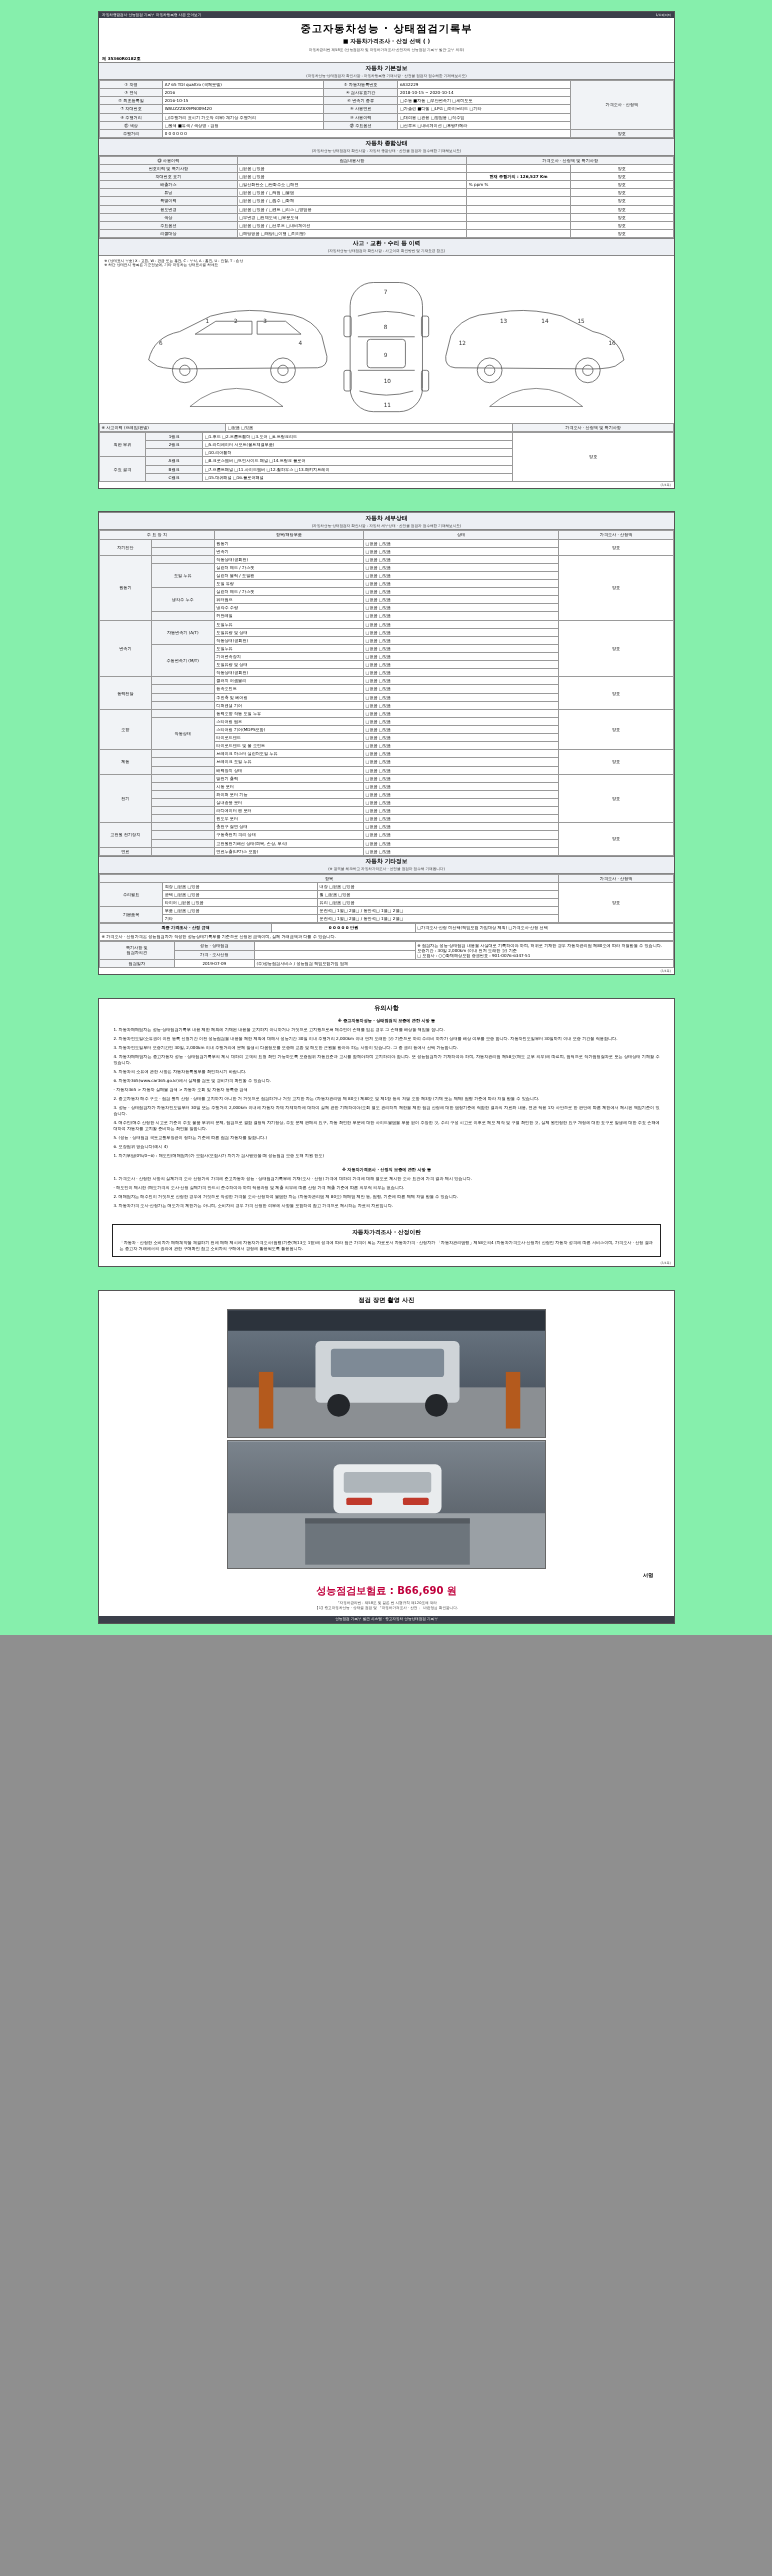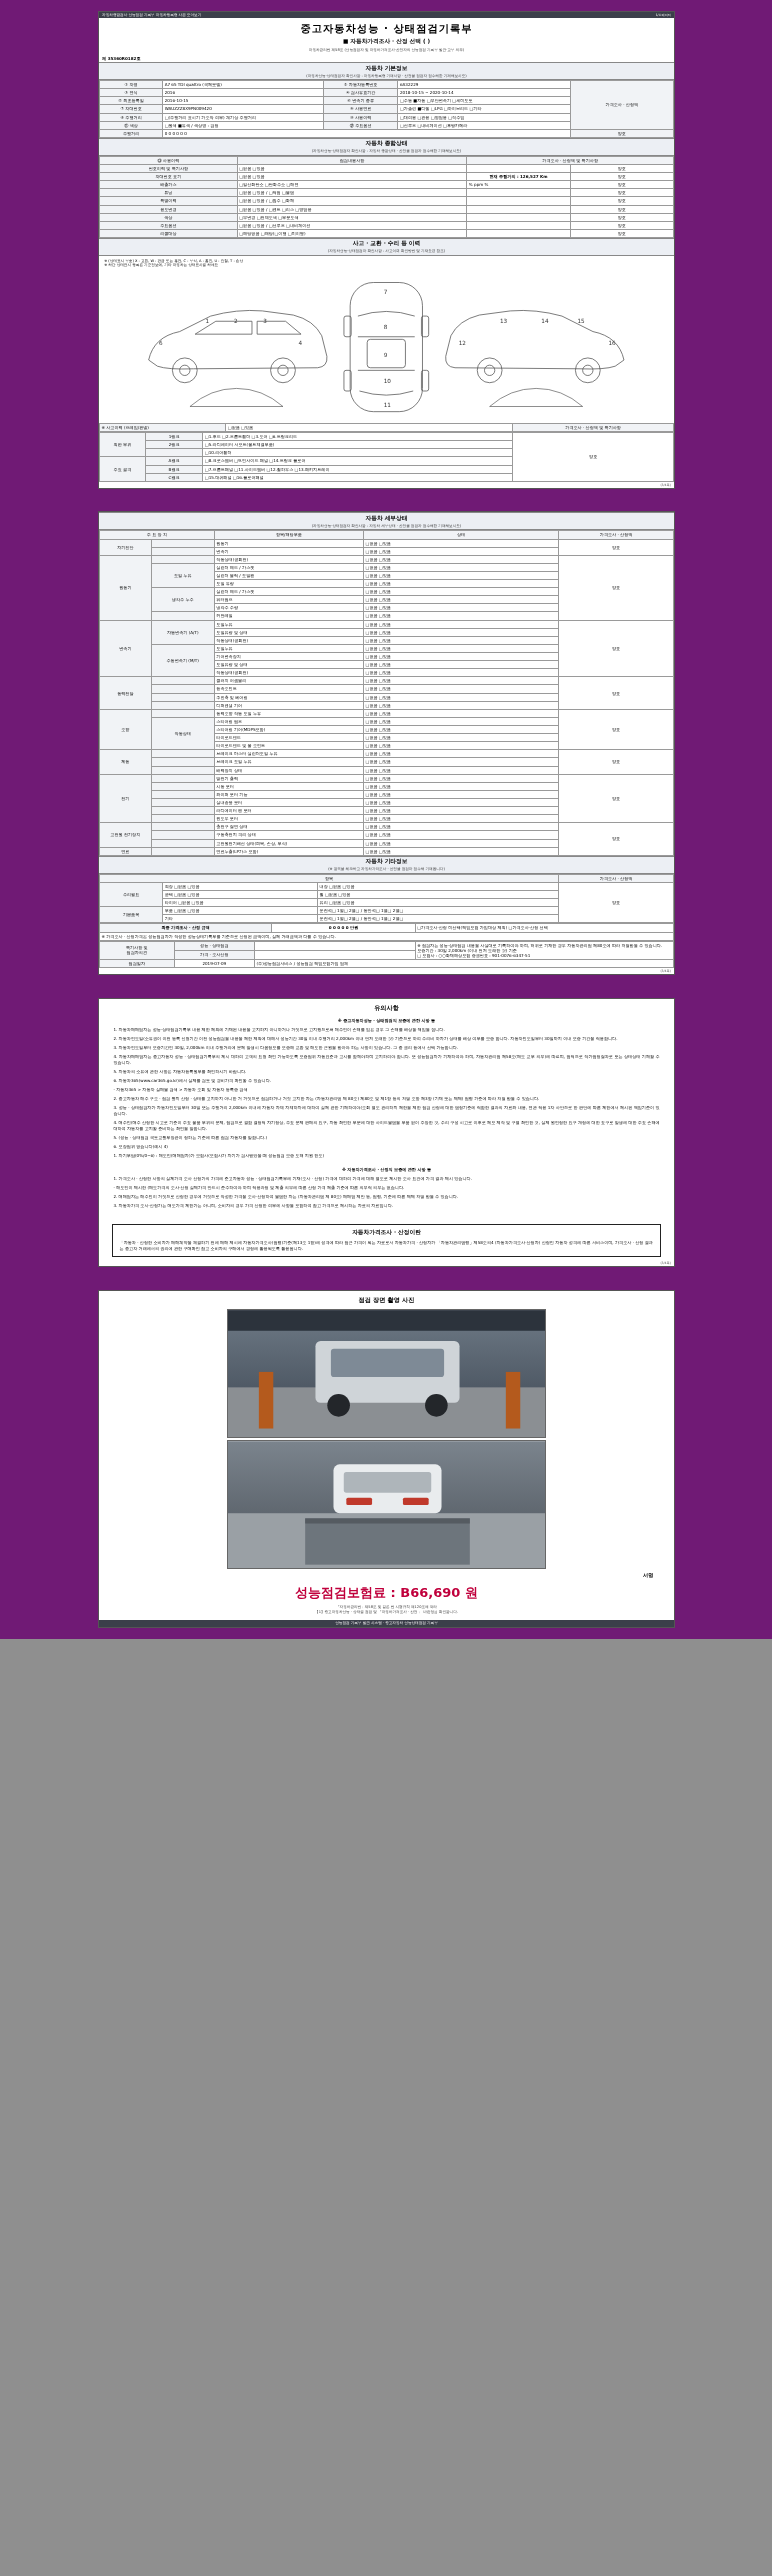--- a/index.html
+++ b/index.html
@@ -1,18 +1,18 @@
 <!DOCTYPE html>
 <html lang="ko" style="font-size:8.2px"><head>
 <meta charset="utf-8">
 <style>
   * { box-sizing: border-box; }
   html, body { margin:0; padding:0; background:#8f8f8f; font-family:"DejaVu Sans", sans-serif; }
   body { width:773px; }
-  .page { width:773px; background:#701a75; padding:0; }
+  .page { width:773px; background:#86efac; padding:0; }
   .sheet {
     width:577px; margin:0 auto; background:#ffffff; border:0.5px solid #555;
     padding:0; position:relative;
   }
   .sheet-wrap { padding:11.3px 0; }
   
   .tiny { font-size:3.6px; }
   .center { text-align:center; }
   .b { font-weight:bold; }
   .topbar {
@@ -46,21 +46,21 @@
   .notice-body { padding:2.1px 14.4px 5.2px; font-size:4.1px; line-height:1.55; text-align:justify; }
   .notice-body p { margin:0 0 2.6px; }
   .warnbox { border:1px solid #222; margin:7.2px 13.4px 3.1px; padding:4.1px 6.2px; }
   .warnbox .wt { text-align:center; font-weight:bold; font-size:5.7px; margin-bottom:2.6px; }
   .warnbox .wb { font-size:4.1px; line-height:1.55; }
   
   .photo-h { text-align:center; font-size:6.2px; font-weight:bold; padding:5.2px 0 4.1px; }
   .photos { display:flex; flex-direction:column; align-items:center; gap:2.1px; }
   .photo { width:319px; height:129px; border:0.5px solid #666; position:relative; overflow:hidden; }
   .sign-row { display:flex; justify-content:flex-end; padding:3.1px 20.6px 0; font-size:5.2px; font-weight:bold;}
-  .price-row { text-align:center; font-size:13px; font-weight:bold; color:#c0003c; padding:4.1px 0 2.1px;}
+  .price-row { text-align:center; font-size:10px; font-weight:bold; color:#c0003c; padding:4.1px 0 2.1px;}
   .footnote { text-align:center; font-size:3.6px; color:#333; line-height:1.5; padding:1px 10.3px 4.1px;}
   .footer-dark { background:#3b3f4a; color:#fff; font-size:3.6px; text-align:center; padding:1.5px; }
   .hdr-right { font-size:3.1px; }
 </style>
 </head>
 <body>
 
 <div class="page">
 
   <div class="sheet-wrap">

